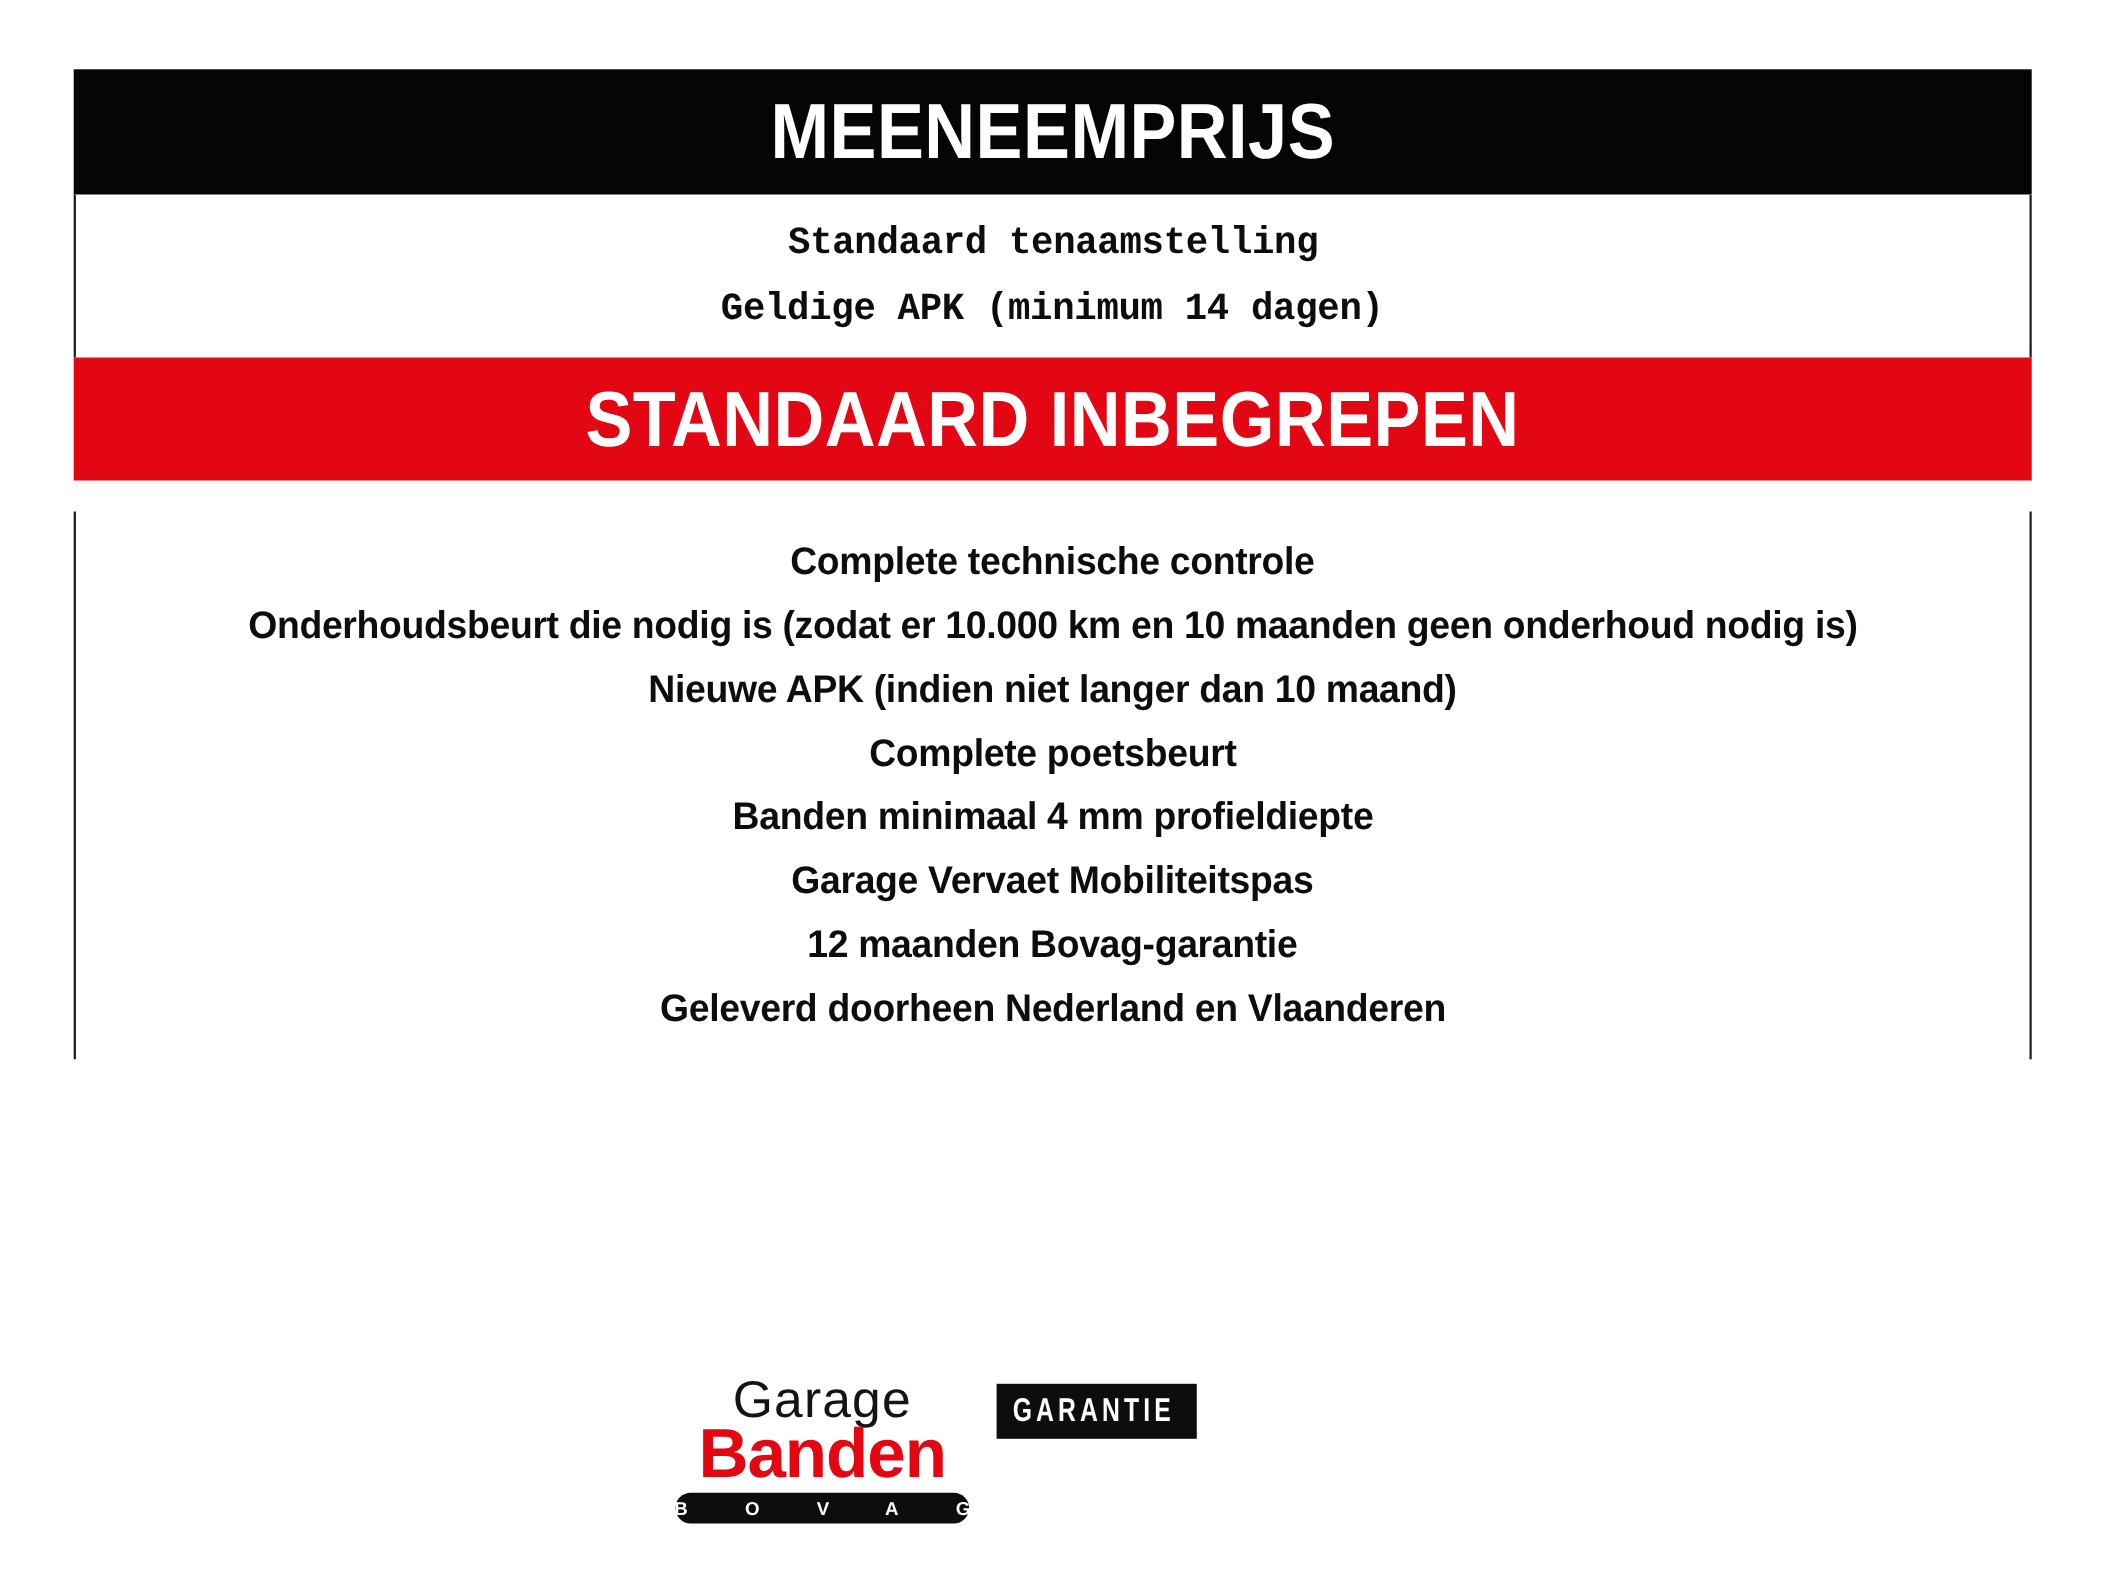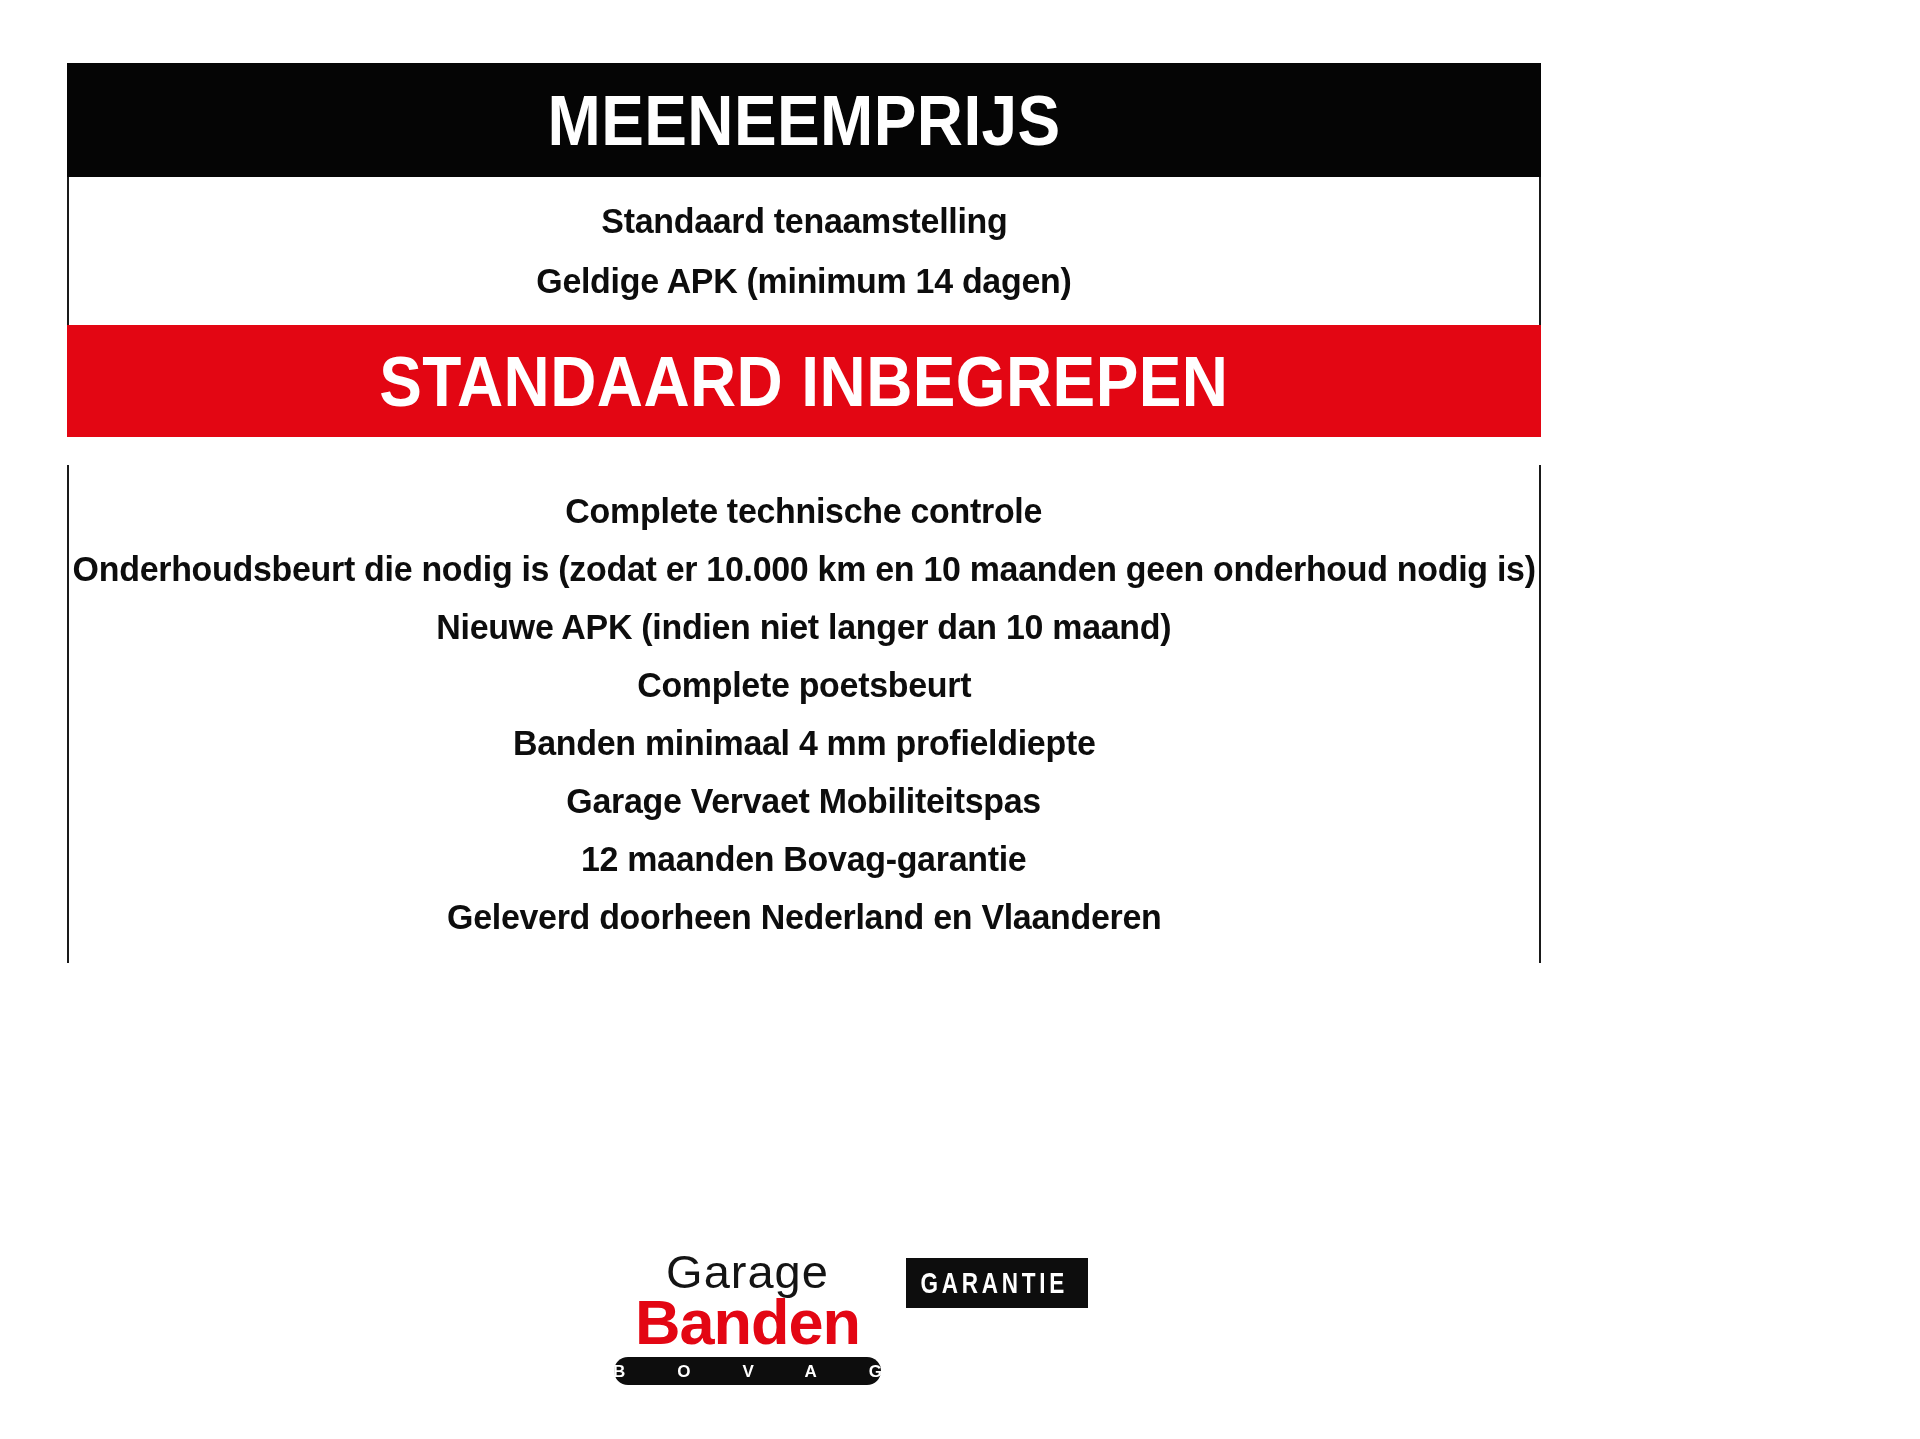--- a/index.html
+++ b/index.html
@@ -4,39 +4,39 @@
 <style>
   * { box-sizing: border-box; }
   html, body { margin: 0; padding: 0; }
   body {
     width: 1920px; height: 1439px;
     background: #ffffff;
     font-family: "Liberation Sans", sans-serif;
     position: relative;
     overflow: hidden;
   }
-  .content { position: absolute; left: 67px; top: 63px; width: 1474px; border-radius: 13px; }
+  .content { position: absolute; left: 67px; top: 63px; width: 1780px; border-radius: 13px; }
 
   .bar { display: flex; align-items: center; justify-content: center; }
   .bar-title {
     font-weight: 700; color: #ffffff; font-size: 71px;
     white-space: nowrap; transform: scaleX(0.9); transform-origin: center;
     letter-spacing: 0.5px; line-height: 1;
   }
   .bar-black1 { background: #050505; height: 114px; }
   .bar-black2 { background: #050505; height: 112px; }
   .bar-red1   { background: #e30613; height: 112px; }
   .bar-red2   { background: #e30613; height: 113px; }
 
   .panel {
     background: #ffffff;
     border-left: 2px solid #1a1a1a; border-right: 2px solid #1a1a1a;
     display: flex; flex-direction: column; justify-content: center; align-items: center;
   }
-  .panel-1 { height: 148px; }
+  .panel-1 { height: 148px; font-family: Liberation Mono, monospace; }
   .panel-2 { height: 498px; }
   .line {
     font-weight: 700; color: #0d0d0d; font-size: 35px;
     white-space: nowrap; transform: scaleX(0.97); transform-origin: center;
     letter-spacing: -0.3px;
   }
   .panel-1 .line { line-height: 60px; }
   .panel-2 .line { line-height: 58px; }
   .gap { height: 28px; background: #ffffff; }
 

